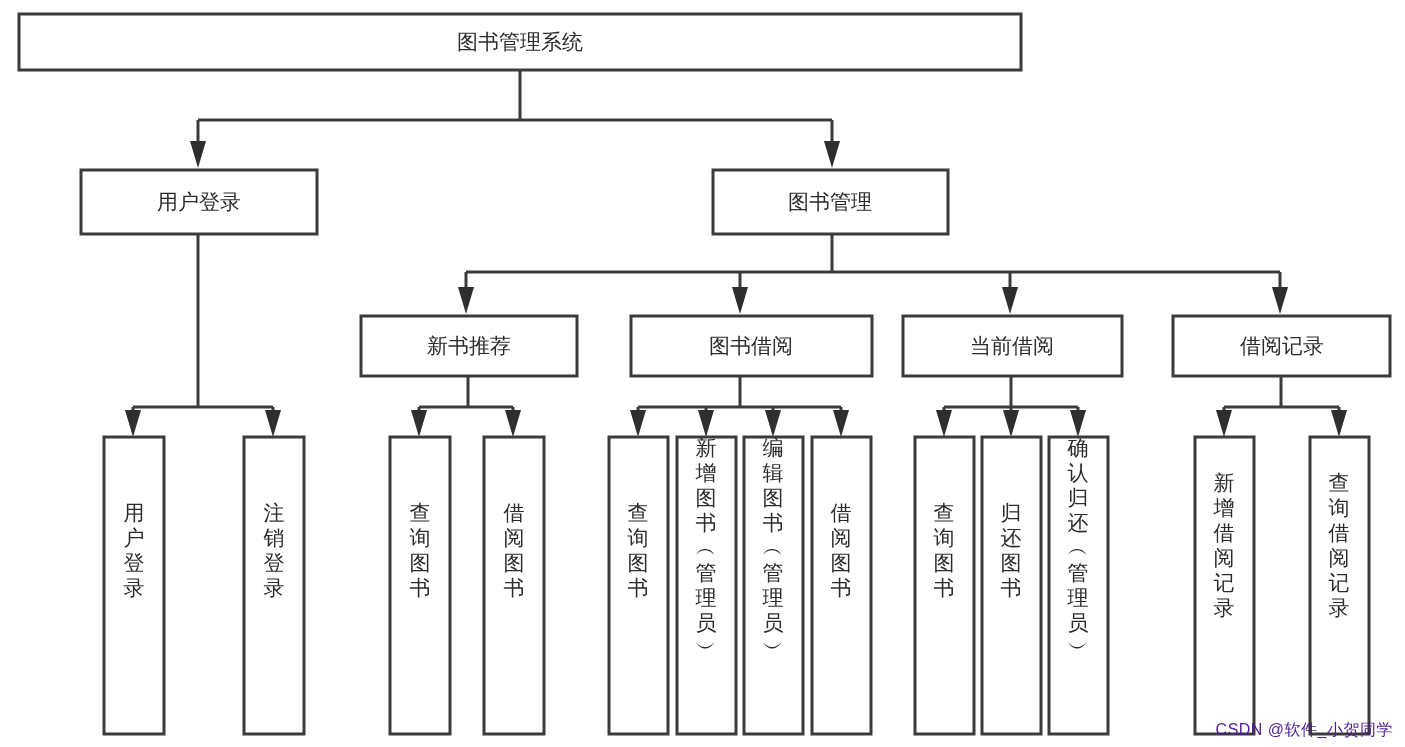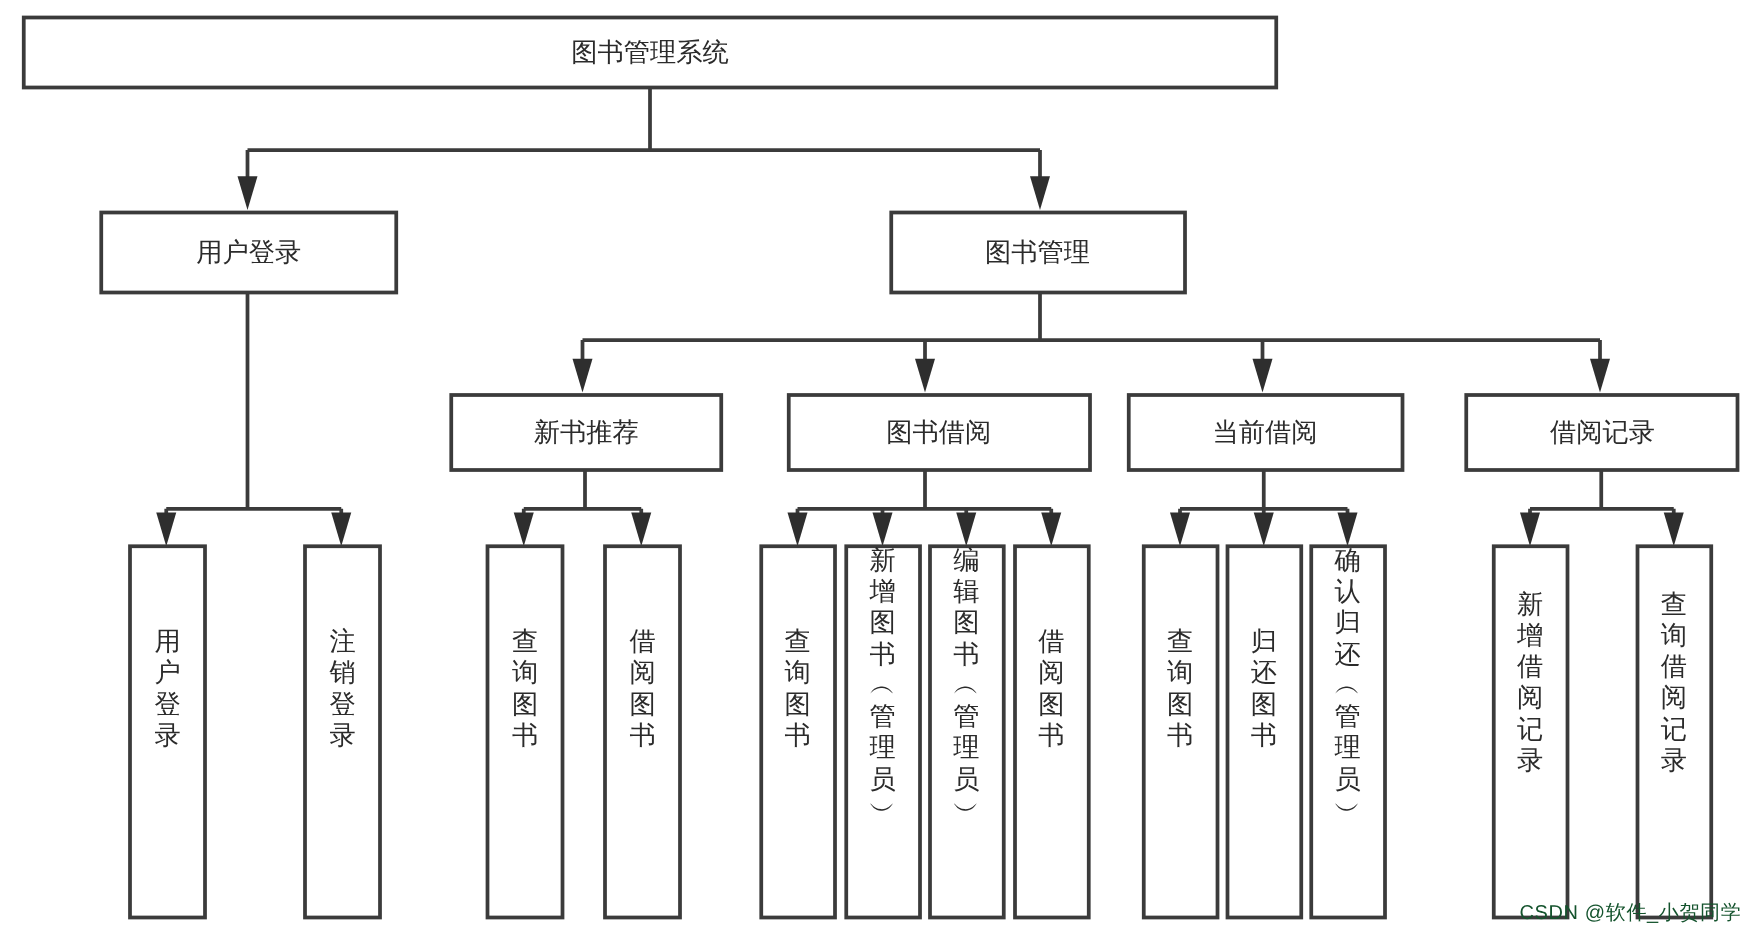--- a/index.html
+++ b/index.html
@@ -49,21 +49,21 @@
     font-size: 21px;
     fill: #2b2b2b;
     text-anchor: middle;
   }
   .watermark {
     position: absolute;
     right: 12px;
     bottom: 6px;
     font-family: "Liberation Sans", "DejaVu Sans", sans-serif;
     font-size: 16px;
-    color: #14532d;
+    color: #4c1d95;
     letter-spacing: 0.5px;
     white-space: nowrap;
     pointer-events: none;
   }
 </style>
 </head>
 <body>
 
 <div id="diagram-root">
 

